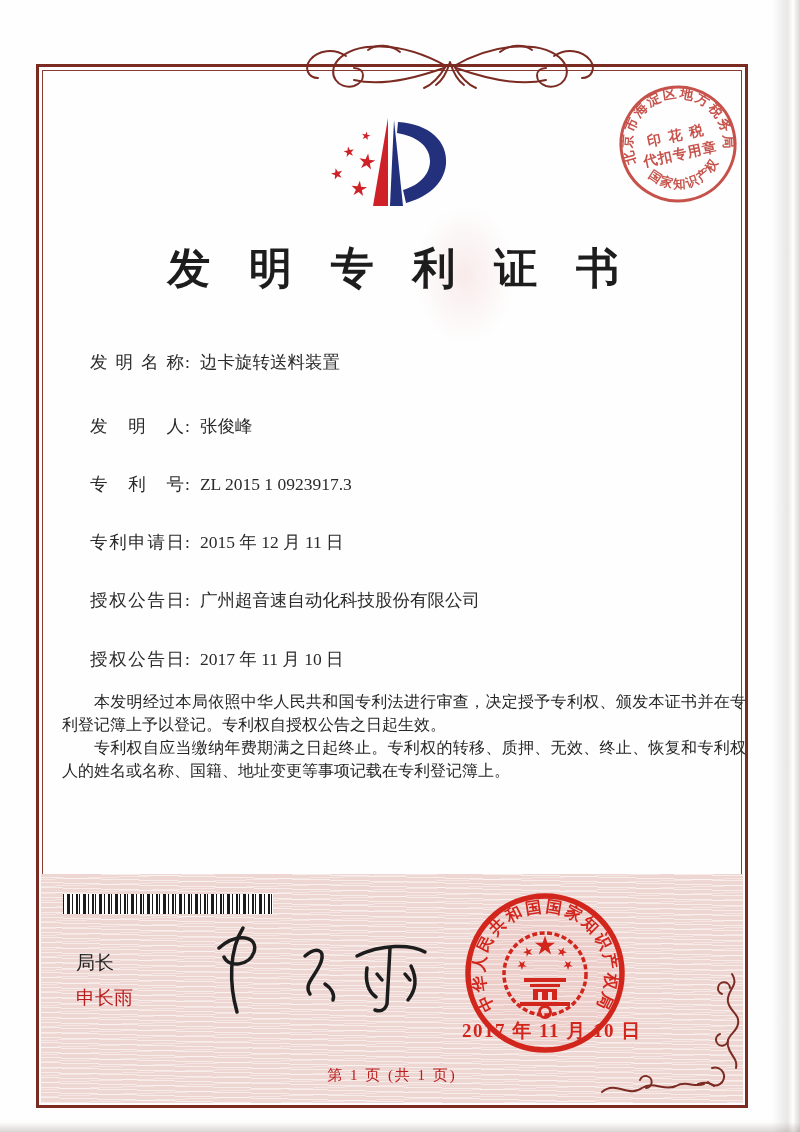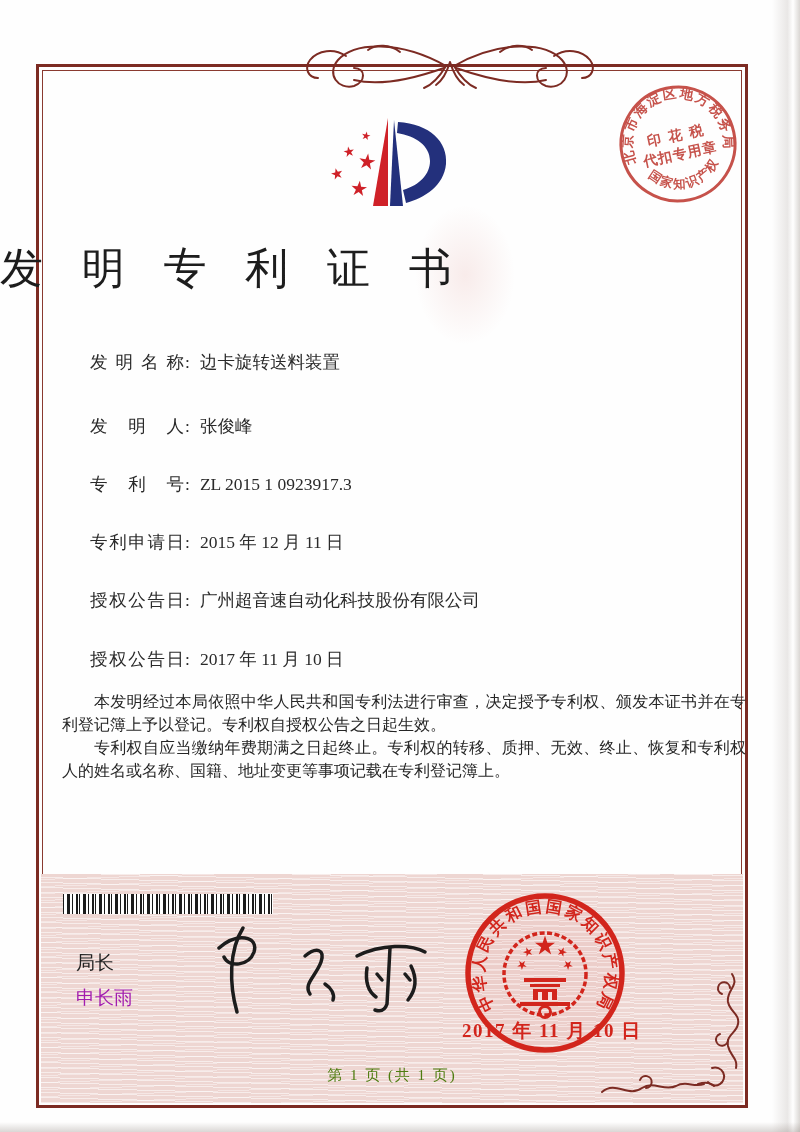--- a/index.html
+++ b/index.html
@@ -8,49 +8,49 @@
   
   .frame{position:absolute;left:36px;top:64px;width:712px;height:1044px;
          border:3px solid #7c2b23;box-sizing:border-box;}
   .frame-inner{position:absolute;inset:3px;border:1px solid #8a3a30;}
   .ornament-top{position:absolute;left:250px;top:34px;}
   .flourish{position:absolute;left:594px;top:972px;}
   
   .certno{position:absolute;left:74px;top:118px;font-size:17px;letter-spacing:3px;color:#2a2a2a;}
   .logo{position:absolute;left:318px;top:106px;}
   .stamp{position:absolute;left:612px;top:78px;opacity:.9;}
-  .title{position:absolute;left:0;right:0;top:240px;
-         font-size:43px;font-weight:400;letter-spacing:14px;color:#1d1d1d;}
+  .title{position:absolute;left:0;right:0;top:240px;text-align:center;
+         font-size:43px;font-weight:700;letter-spacing:14px;color:#1d1d1d;}
   .smudge{position:absolute;left:415px;top:205px;width:100px;height:140px;
           background:radial-gradient(closest-side,rgba(195,70,60,.10),rgba(195,70,60,0));}
   
   .fields{position:absolute;left:74px;top:350px;font-size:17.5px;color:#2a2a2a;}
   .frow{position:absolute;left:16px;white-space:nowrap;}
   .flabel{display:inline-block;width:94px;text-align:justify;text-align-last:justify;}
   .fcolon{display:inline-block;margin:0 10px 0 1px;}
   
   .bodytext{position:absolute;left:62px;top:690px;width:684px;font-size:16px;
             line-height:23px;text-align:justify;color:#262626;}
   .bodytext p{margin:0;text-indent:2em;}
   
   .band{position:absolute;left:41px;top:874px;width:702px;height:229px;
         background-color:#eed6d2;
         background-image:repeating-linear-gradient(1.5deg,rgba(255,255,255,.55) 0 1px,rgba(255,255,255,0) 1px 5px),
                          repeating-linear-gradient(-1.8deg,rgba(255,255,255,.4) 0 1px,rgba(255,255,255,0) 1px 7px);}
   .barcode{position:absolute;left:60px;top:893px;width:216px;height:22px;background:#fff;
         background-image:repeating-linear-gradient(90deg,#1b1b1b 0 2px,#fff 2px 3px,#1b1b1b 3px 4px,#fff 4px 7px,#1b1b1b 7px 10px,#fff 10px 12px,#1b1b1b 12px 13px,#fff 13px 16px);
         background-clip:content-box;padding:1px 3px;box-sizing:border-box;}
   .sig-title{position:absolute;left:76px;top:950px;font-size:19px;color:#222;}
-  .sig-name{position:absolute;left:76px;top:985px;font-size:19px;color:#a21caf;}
+  .sig-name{position:absolute;left:76px;top:985px;font-size:19px;color:#b91c1c;}
   .signature{position:absolute;left:185px;top:922px;}
   .seal{position:absolute;left:460px;top:888px;}
   .seal-date{position:absolute;left:462px;top:1018px;font-size:19px;font-weight:700;
              color:#d2251c;letter-spacing:1.5px;white-space:nowrap;}
   .footer{position:absolute;left:41px;width:702px;top:1066px;text-align:center;
-          font-size:15px;letter-spacing:2px;color:#4d7c0f;}
+          font-size:15px;letter-spacing:2px;color:#b91c1c;}
   
   .edge-r{position:absolute;right:0;top:0;width:28px;height:100%;
           background:linear-gradient(90deg,rgba(0,0,0,0) 0,rgba(125,112,105,.16) 55%,rgba(255,255,255,.9) 75%,rgba(150,140,132,.35) 100%);}
   .edge-b{position:absolute;left:0;bottom:0;width:100%;height:10px;
           background:linear-gradient(180deg,rgba(0,0,0,0),rgba(125,112,105,.28));}
   text{font-family:"Liberation Serif",serif;}
 </style>
 </head>
 <body>
 

